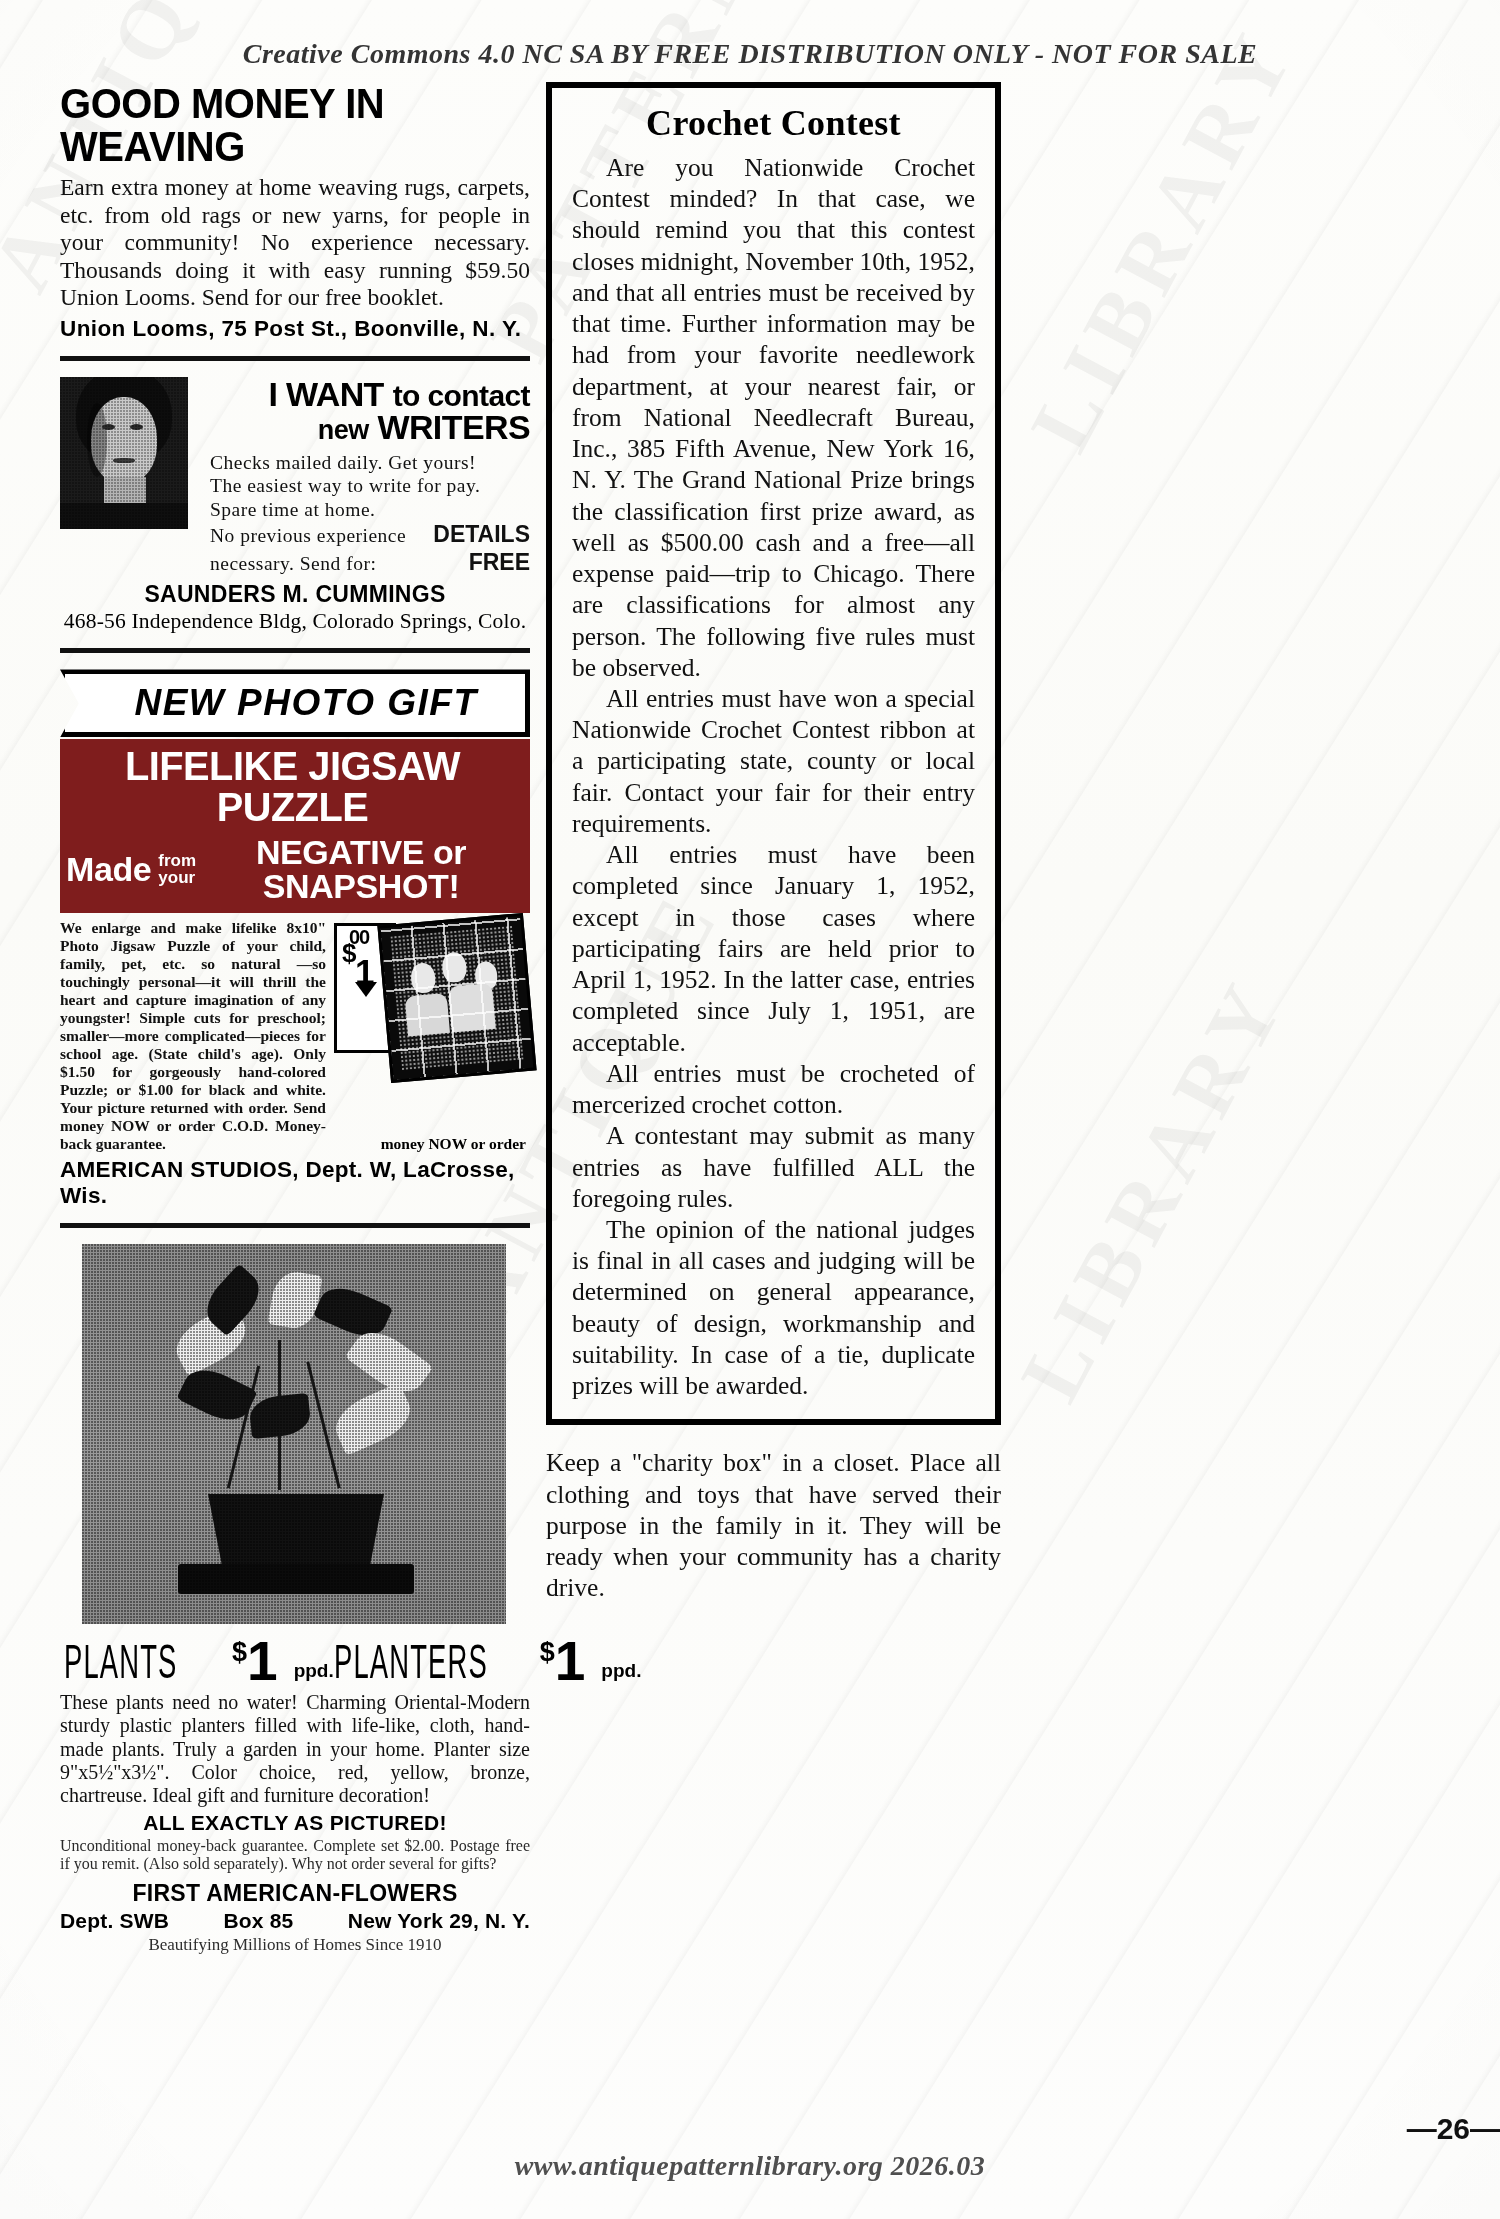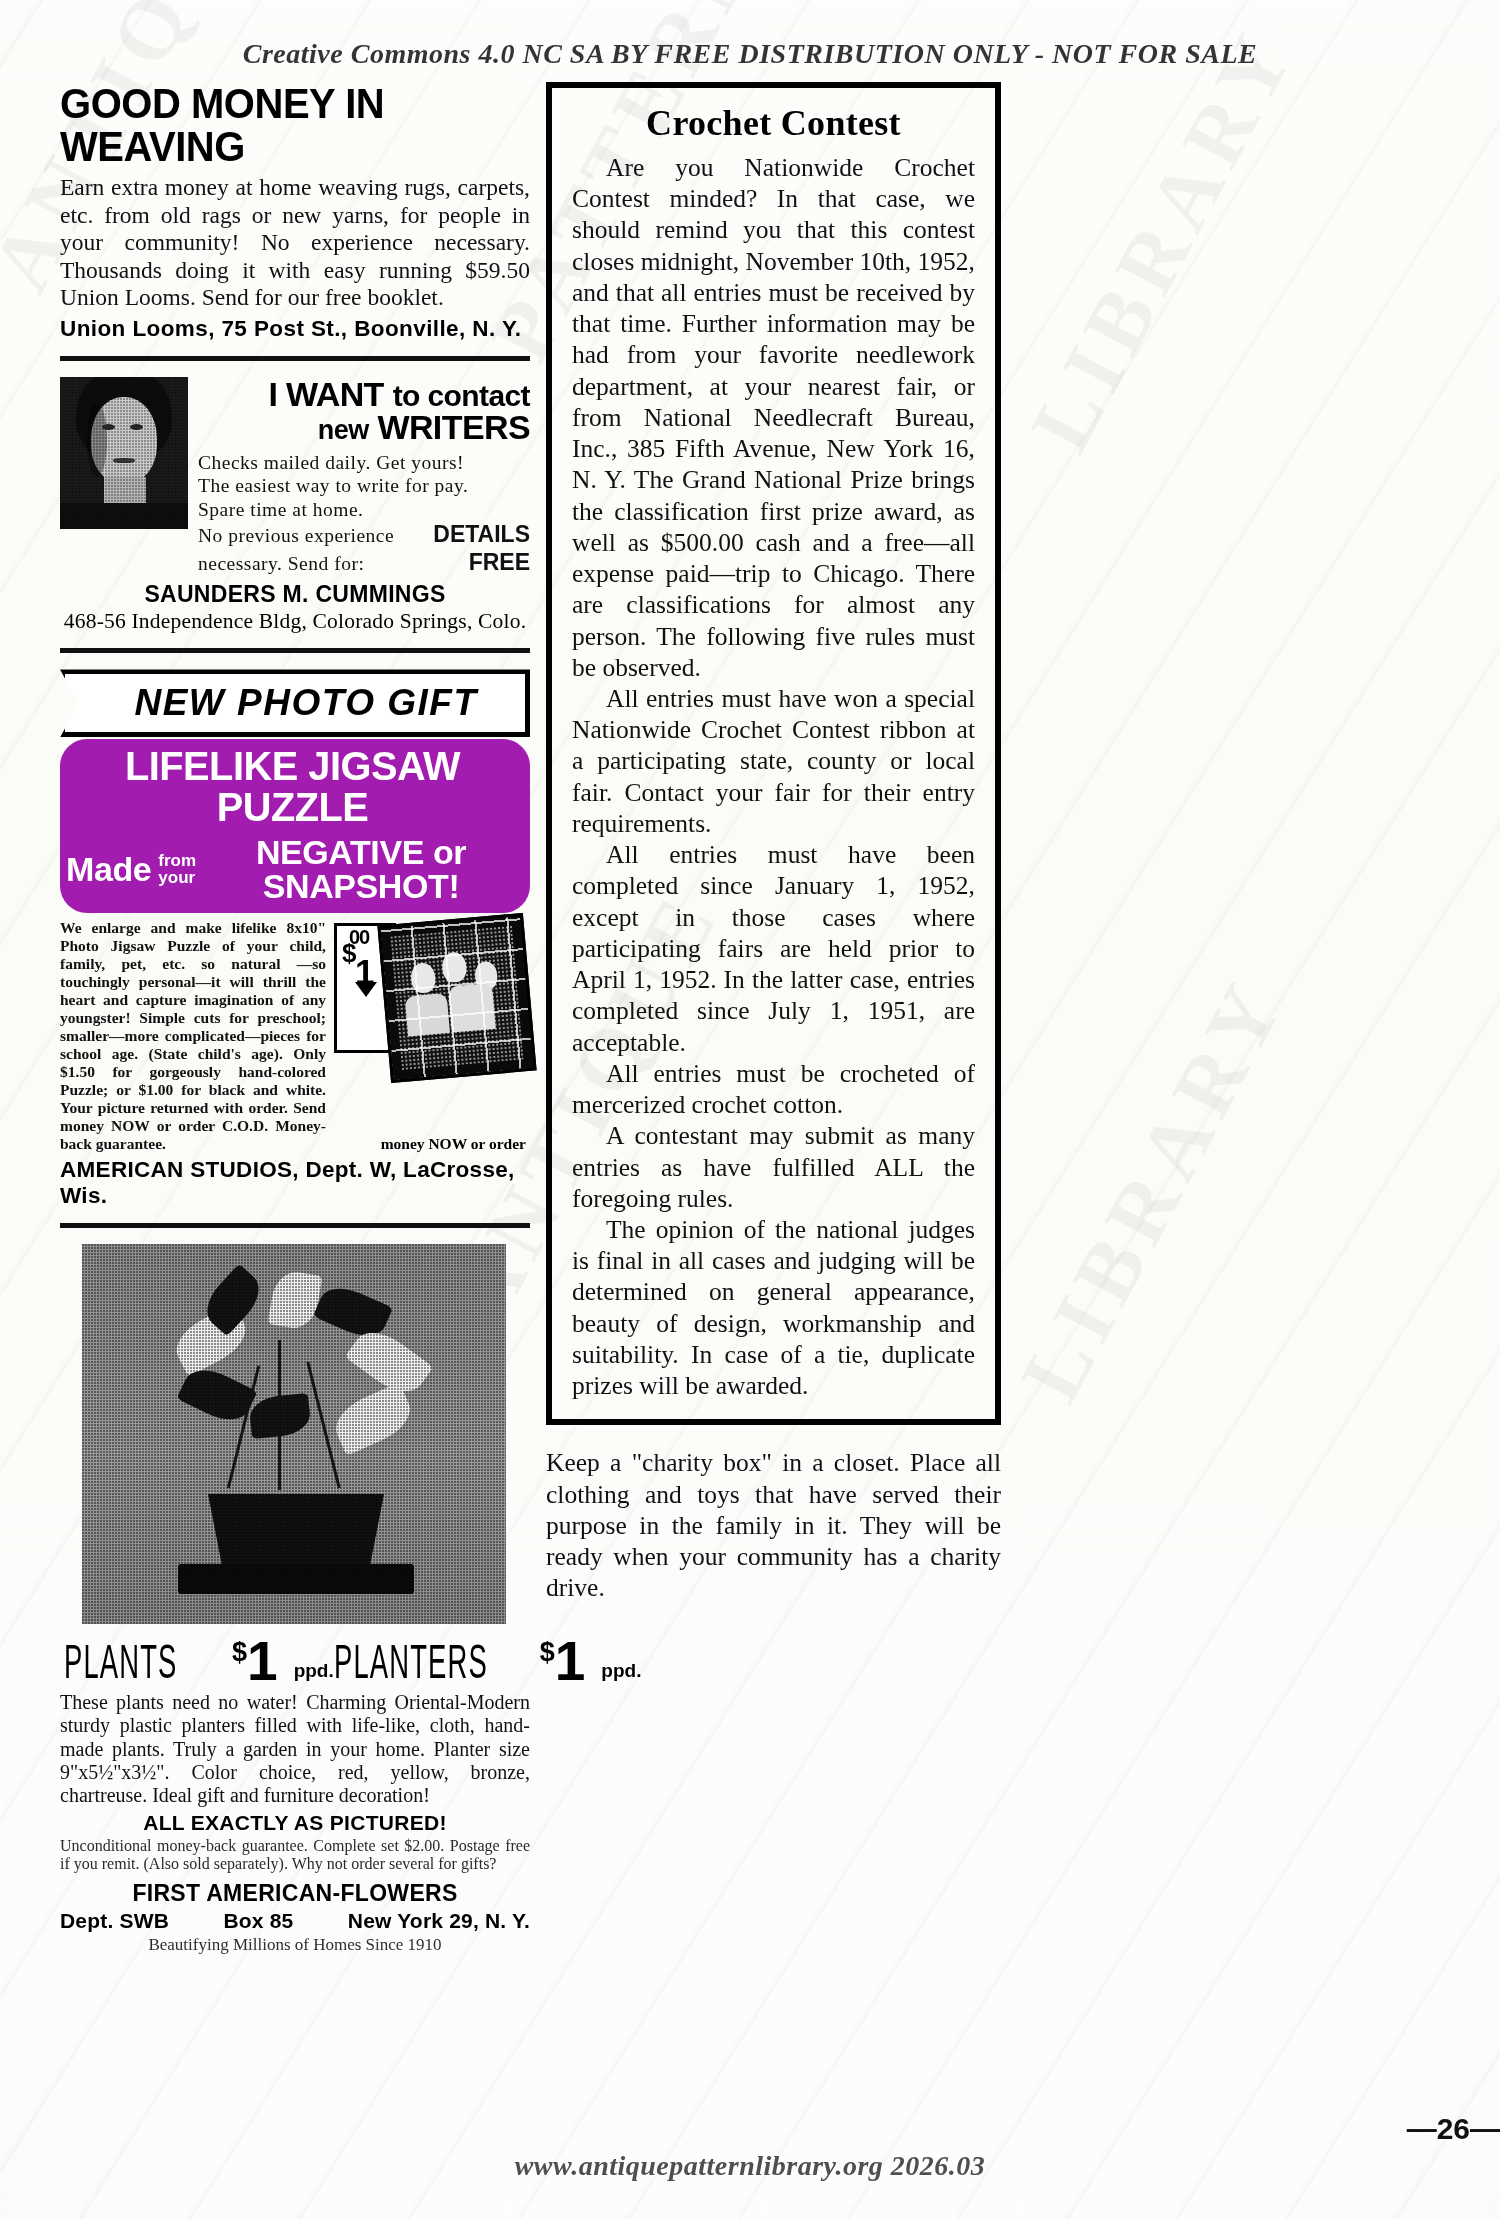--- a/index.html
+++ b/index.html
@@ -74,21 +74,21 @@
     text-align:justify;color:#111;
     margin:0;
   }
   .ad1-addr{
     font-family:"Liberation Sans",sans-serif;
     font-weight:700;font-size:22.5px;letter-spacing:.4px;
     margin-top:4px;color:#000;
   }
 
   
-  .ad2{display:flex;gap:10px;align-items:flex-start;}
+  .ad2{display:flex;gap:22px;align-items:flex-start;}
   .portrait{
     width:128px;height:152px;flex:0 0 128px;
     position:relative;overflow:hidden;
     background:#1b1b1b;
   }
   .portrait .hair{
     position:absolute;left:16px;top:-10px;width:96px;height:96px;
     border-radius:50% 50% 44% 44%;
     background:#0d0d0d;
   }
@@ -164,21 +164,21 @@
     border:5px solid #000;background:#fff;
     clip-path:polygon(0 0,100% 0,100% 100%,0 100%,4.0% 50%);
     display:flex;align-items:center;justify-content:center;
   }
   .banner span{
     font-family:"Liberation Sans",sans-serif;
     font-weight:700;font-style:italic;font-size:37px;
     letter-spacing:1.5px;color:#000;padding-left:22px;
   }
   .blackbox{
-    background:#a21caf;color:#fff;padding:7px 11px 10px 6px;border-radius:27px;
+    background:#7f1d1d;color:#fff;padding:7px 11px 10px 6px;
   }
   .bb1{
     font-family:"Liberation Sans",sans-serif;
     font-weight:700;font-size:41px;line-height:1.0;
     text-align:center;letter-spacing:-0.5px;
     transform:scaleX(.97);
   }
   .bb2{
     font-family:"Liberation Sans",sans-serif;
     font-weight:700;font-size:34px;line-height:1.0;

